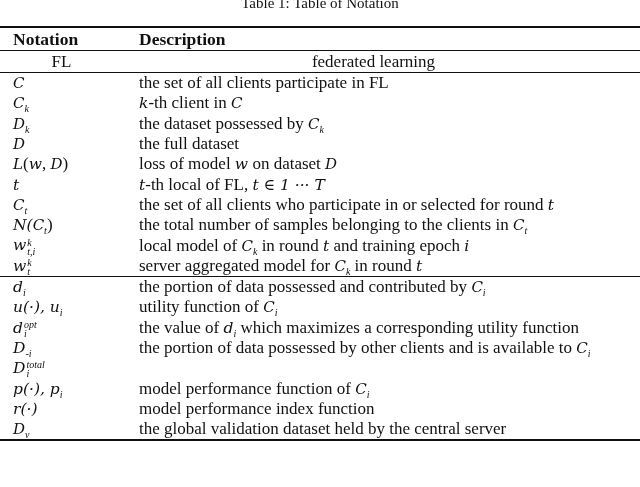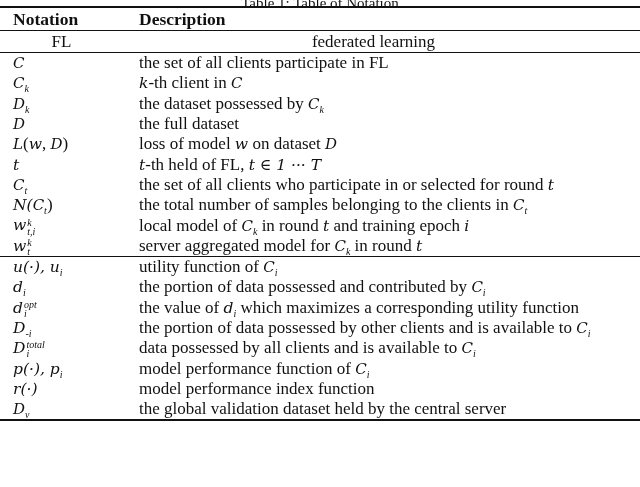--- a/index.html
+++ b/index.html
@@ -6,21 +6,21 @@
   body {
     width: 640px; height: 487px; overflow: hidden; position: relative;
     font-family: "Liberation Serif", "DejaVu Serif", serif;
     color: #111;
   }
   .caption {
     position: absolute; top: -6px; left: 0; width: 640px;
     text-align: center; font-size: 15px; line-height: 18px;
   }
   .table {
-    position: absolute; left: 0; top: 6px; width: 608px;
+    position: absolute; left: 0; top: 26px; width: 608px;
   }
   .rule { height: 0; border-top: 1.2px solid #111; width: 640px; }
   .rule.thick { border-top-width: 2px; }
   .row {
     display: flex; align-items: center; height: 20.3px;
     font-size: 17px; white-space: nowrap;
   }
   .row.header { height: 22px; font-weight: bold; font-size: 17.5px; }
   .row.fl { height: 21px; text-align: center; }
   .cell-n { width: 110px; padding-left: 13px; box-sizing: border-box; }
@@ -69,21 +69,21 @@
     <div class="cell-d">the full dataset</div>
   </div>
 
   <div class="row">
     <div class="cell-n"><span class="cal">L</span><span>(</span><span class="m">w</span><span>, </span><span class="cal">D</span><span>)</span></div>
     <div class="cell-d"><span>loss of model </span><span class="m">w</span><span> on dataset </span><span class="cal">D</span></div>
   </div>
 
   <div class="row">
     <div class="cell-n"><span class="m">t</span></div>
-    <div class="cell-d"><span class="m">t</span><span>-th held of FL, </span><span class="m">t ∈ 1 ··· T</span></div>
+    <div class="cell-d"><span class="m">t</span><span>-th local of FL, </span><span class="m">t ∈ 1 ··· T</span></div>
   </div>
 
   <div class="row">
     <div class="cell-n"><span class="cal">C</span><sub>t</sub></div>
     <div class="cell-d"><span>the set of all clients who participate in or selected for round </span><span class="m">t</span></div>
   </div>
 
   <div class="row">
     <div class="cell-n"><span class="m">N(</span><span class="cal">C</span><sub>t</sub><span>)</span></div>
     <div class="cell-d"><span>the total number of samples belonging to the clients in </span><span class="cal">C</span><sub>t</sub></div>
@@ -100,48 +100,47 @@
   <div class="row">
     <div class="cell-n"><span class="m">w</span><span class="ss">
           <span>k</span>
           <span>t</span>
         </span></div>
     <div class="cell-d"><span>server aggregated model for </span><span class="cal">C</span><sub>k</sub><span> in round </span><span class="m">t</span></div>
   </div>
   <div class="rule"></div>
 
   <div class="row">
-    <div class="cell-n"><span class="m">u(·),  u</span><sub>i</sub></div>
-    <div class="cell-d"><span>utility function of </span><span class="cal">C</span><sub>i</sub></div>
+    <div class="cell-n"><span class="m">d</span><sub>i</sub></div>
+    <div class="cell-d"><span>the portion of data possessed and contributed by </span><span class="cal">C</span><sub>i</sub></div>
   </div>
 
   <div class="row">
-    <div class="cell-n"><span class="m">d</span><sub>i</sub></div>
-    <div class="cell-d"><span>the portion of data possessed and contributed by </span><span class="cal">C</span><sub>i</sub></div>
+    <div class="cell-n"><span class="m">u(·),  u</span><sub>i</sub></div>
+    <div class="cell-d"><span>utility function of </span><span class="cal">C</span><sub>i</sub></div>
   </div>
 
   <div class="row">
     <div class="cell-n"><span class="m">d</span><span class="ss">
           <span>opt</span>
           <span>i</span>
         </span></div>
     <div class="cell-d"><span>the value of </span><span class="m">d</span><sub>i</sub><span> which maximizes a corresponding utility function</span></div>
   </div>
 
   <div class="row">
     <div class="cell-n"><span class="m">D</span><sub>-i</sub></div>
     <div class="cell-d"><span>the portion of data possessed by other clients and is available to </span><span class="cal">C</span><sub>i</sub></div>
   </div>
 
   <div class="row">
     <div class="cell-n"><span class="m">D</span><span class="ss">
           <span>total</span>
           <span>i</span>
         </span></div>
-    <div class="cell-d"><span>data possessed by all clients and is available to </span><span class="cal">C</span><sub>i</sub></div>
   </div>
 
   <div class="row">
     <div class="cell-n"><span class="m">p(·),  p</span><sub>i</sub></div>
     <div class="cell-d"><span>model performance function of </span><span class="cal">C</span><sub>i</sub></div>
   </div>
 
 
   <div class="row">
     <div class="cell-n"><span class="m">r(·)</span></div>

